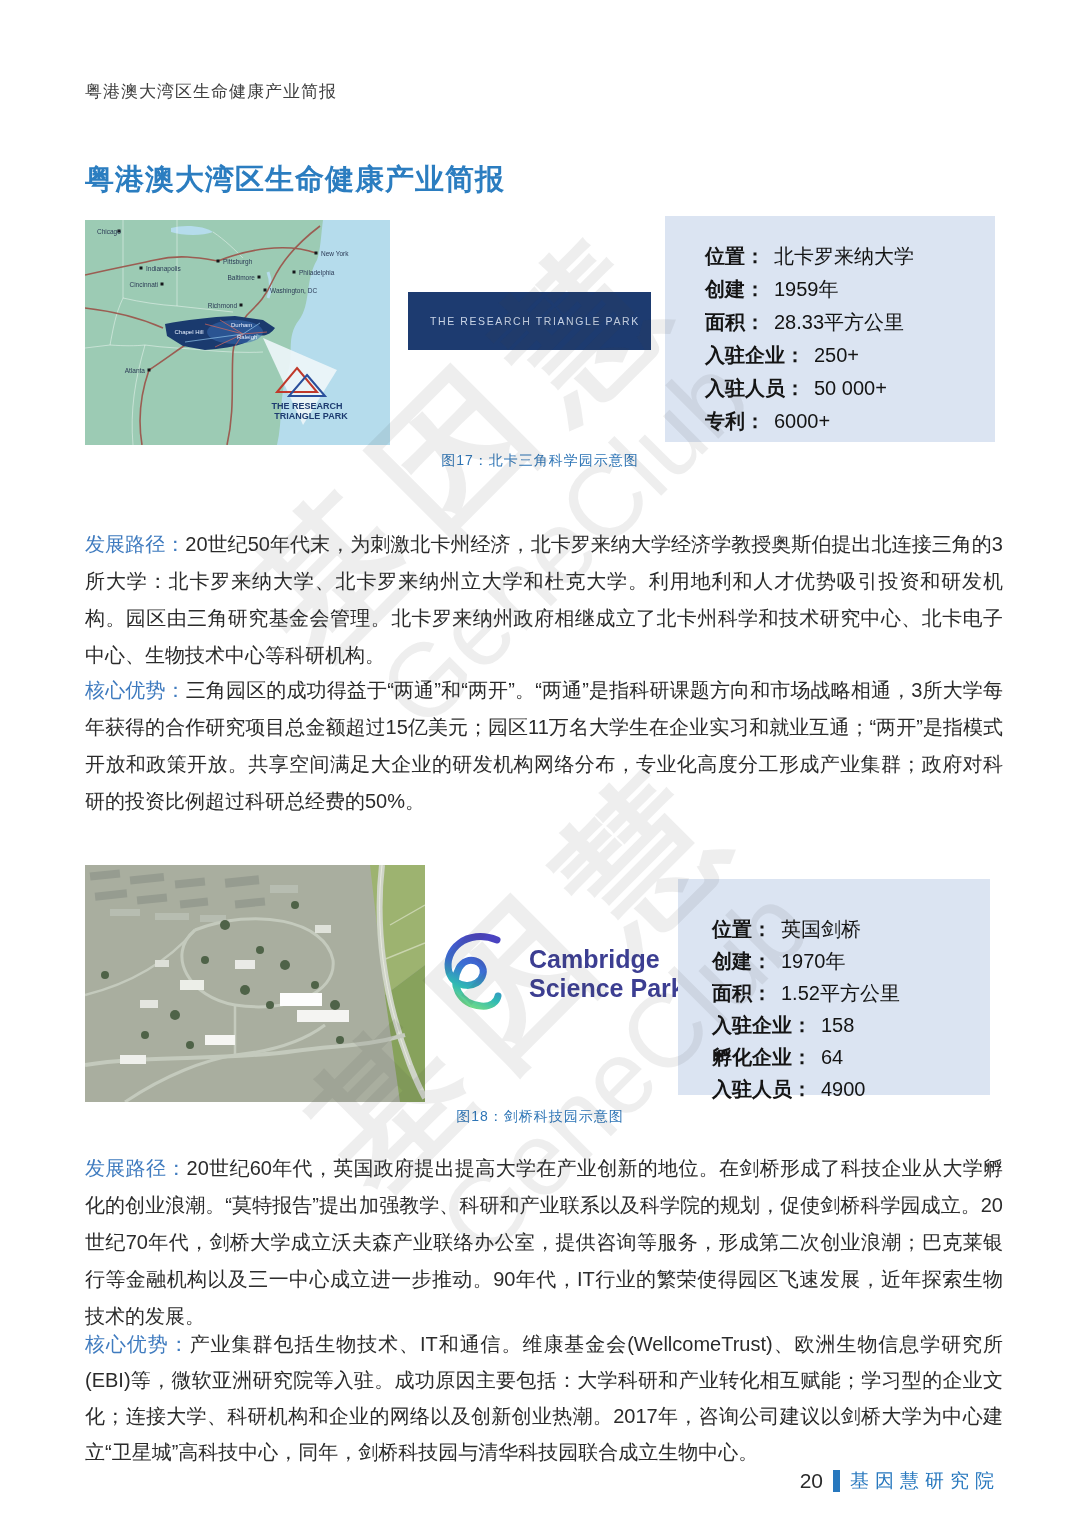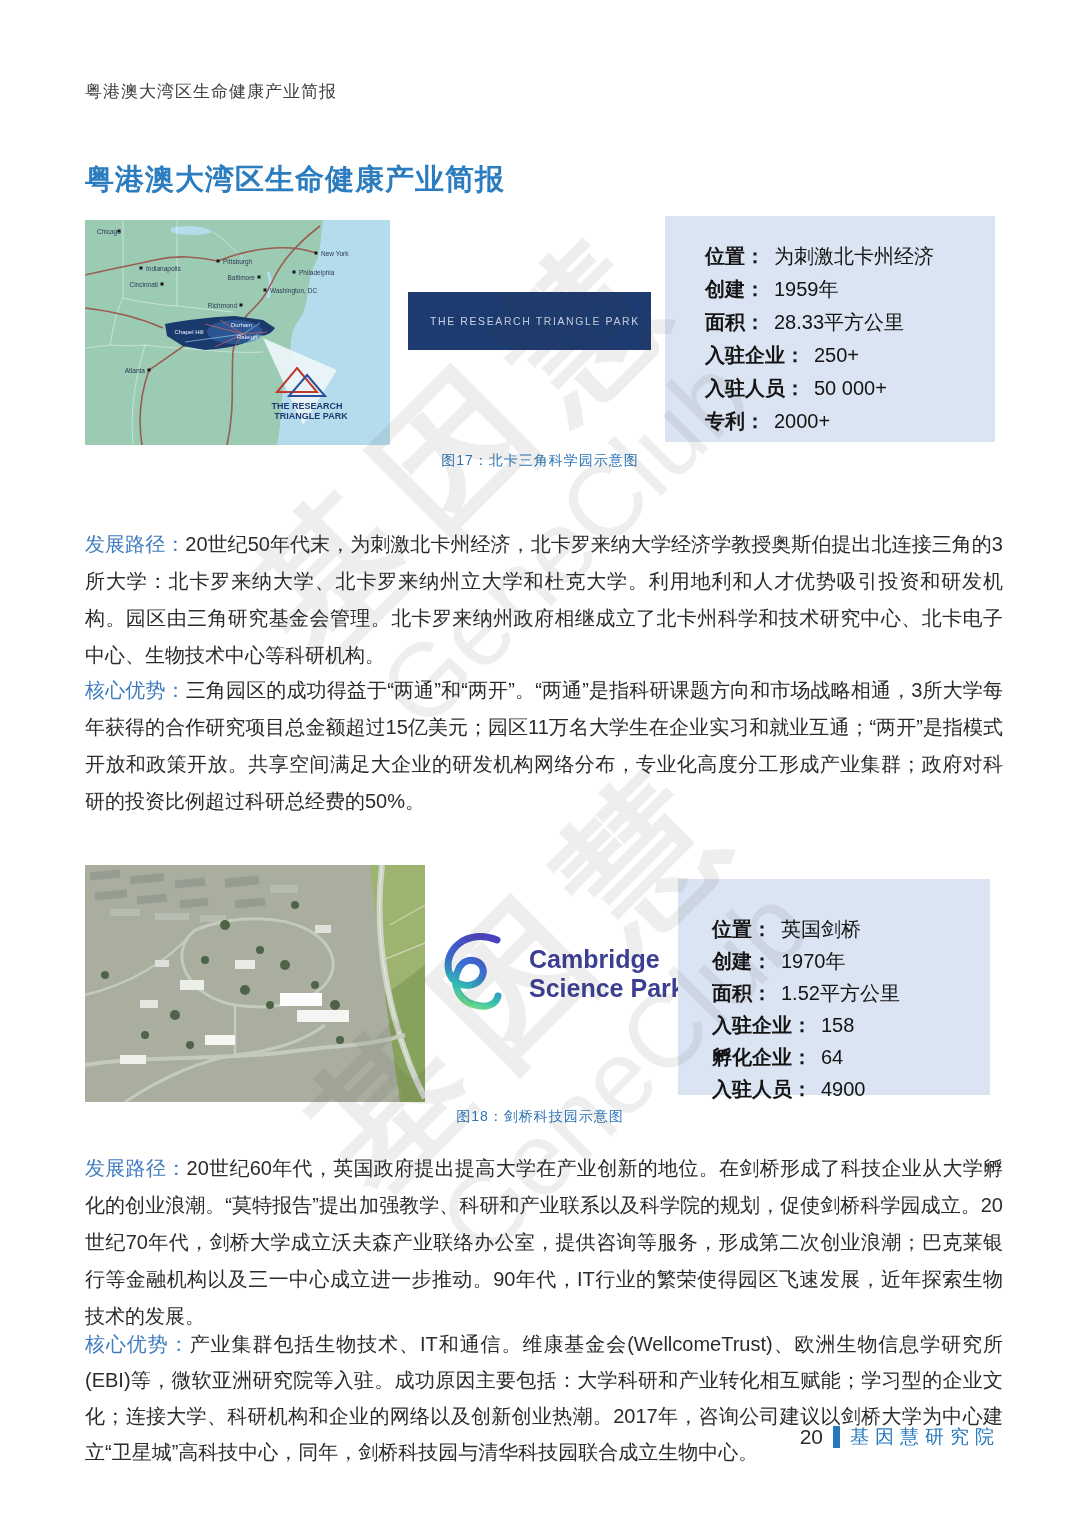--- a/index.html
+++ b/index.html
@@ -27,21 +27,21 @@
   .para-1{top:526px;}
   .para-2{top:672px;}
   .para-3{top:1150px;line-height:37px;}
   .para-4{top:1326px;line-height:36px;}
   
   .aerial-box{left:85px;top:865px;width:340px;height:237px;}
   
   .csp-logo{left:437px;top:928px;display:flex;align-items:center;gap:14px;}
   .csp-text{font-size:25px;font-weight:bold;color:#3c3e92;line-height:1.15;}
   
-  .footer{right:80px;top:1424px;display:flex;align-items:center;gap:10px;}
+  .footer{right:80px;top:1468px;display:flex;align-items:center;gap:10px;}
   .footer-page{font-size:21px;color:#2b2b2b;}
   .footer-bar{width:7px;height:22px;background:#2878be;}
   .footer-brand{font-size:19px;color:#2878be;letter-spacing:6px;}
   
   .wm{position:absolute;width:720px;text-align:center;transform:rotate(-45deg);
       color:rgba(70,70,70,0.09);pointer-events:none;z-index:6;}
   .wm-cn{display:block;font-size:150px;letter-spacing:26px;font-weight:bold;}
   .wm-en{display:block;font-size:104px;margin-top:-22px;}
   .wm-1{left:140px;top:330px;}
   .wm-2{left:200px;top:860px;}
@@ -144,26 +144,26 @@
   <div class="abs rtp-banner">
     <svg width="42" height="36" viewBox="0 0 42 36">
       <path d="M4,31 L23,7 L40,31 Z" fill="none" stroke="#f2f5fa" stroke-width="2.6"></path>
       <path d="M10,31 L23,15 L32,27" fill="none" stroke="#9fb0c8" stroke-width="1.4"></path>
       <path d="M4,31 L40,22" stroke="#f2f5fa" stroke-width="1.6"></path>
     </svg>
     <span class="rtp-banner-text">THE RESEARCH TRIANGLE PARK</span>
   </div>
 
   <div class="abs info-box info-box-1">
-    <div><span class="info-label">位置：</span><span>为刺激北卡州经济</span></div>
+    <div><span class="info-label">位置：</span><span>北卡罗来纳大学</span></div>
     <div><span class="info-label">创建：</span><span>1959年</span></div>
     <div><span class="info-label">面积：</span><span>28.33平方公里</span></div>
     <div><span class="info-label">入驻企业：</span><span>250+</span></div>
     <div><span class="info-label">入驻人员：</span><span>50 000+</span></div>
-    <div><span class="info-label">专利：</span><span>2000+</span></div>
+    <div><span class="info-label">专利：</span><span>6000+</span></div>
   </div>
 
   <div class="abs caption cap-1">图17：北卡三角科学园示意图</div>
 
   <div class="abs para para-1">
     <span class="para-label">发展路径：</span><span>20世纪50年代末，为刺激北卡州经济，北卡罗来纳大学经济学教授奥斯伯提出北连接三角的3所大学：北卡罗来纳大学、北卡罗来纳州立大学和杜克大学。利用地利和人才优势吸引投资和研发机构。园区由三角研究基金会管理。北卡罗来纳州政府相继成立了北卡州科学和技术研究中心、北卡电子中心、生物技术中心等科研机构。</span>
   </div>
 
   <div class="abs para para-2">
     <span class="para-label">核心优势：</span><span>三角园区的成功得益于“两通”和“两开”。“两通”是指科研课题方向和市场战略相通，3所大学每年获得的合作研究项目总金额超过15亿美元；园区11万名大学生在企业实习和就业互通；“两开”是指模式开放和政策开放。共享空间满足大企业的研发机构网络分布，专业化高度分工形成产业集群；政府对科研的投资比例超过科研总经费的50%。</span>

